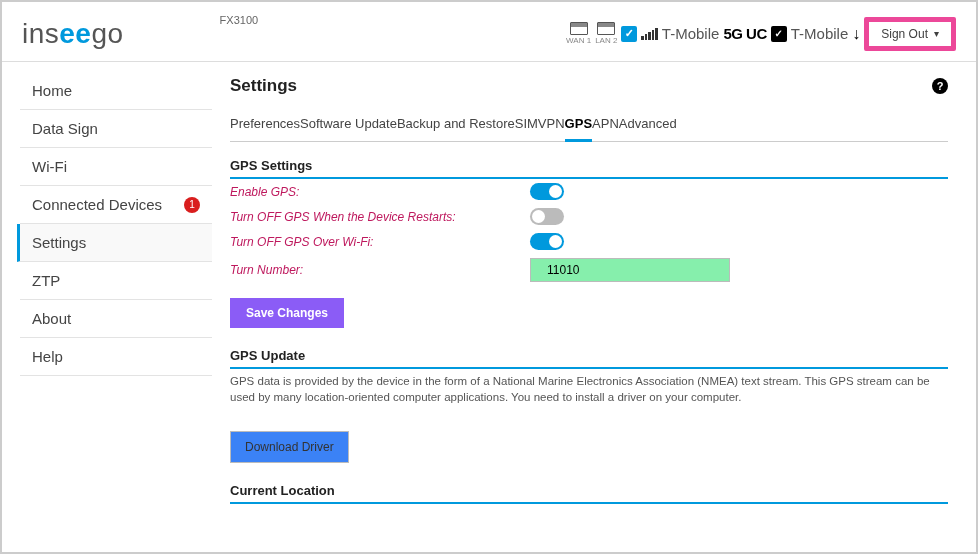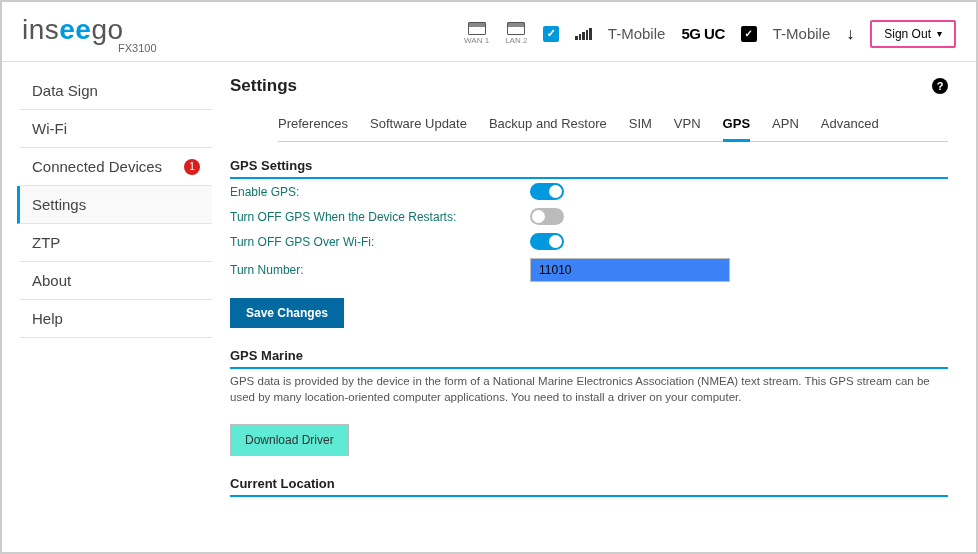--- a/index.html
+++ b/index.html
@@ -1,59 +1,59 @@
 <!DOCTYPE html>
 <html><head>
 <meta charset="utf-8">
 <style>
 * { box-sizing: border-box; margin: 0; padding: 0; }
 body { font-family: Arial, Helvetica, sans-serif; font-size: 13px; color: #333; background: #fff; width: 978px; height: 554px; overflow: hidden; border: 2px solid #ccc; }
 .header { display: flex; align-items: center; justify-content: space-between; padding: 8px 20px 4px 20px; border-bottom: 1px solid #ddd; height: 60px; }
-.logo-area { display: flex; flex-direction: column; }
+.logo-area { display: flex; }
 .logo { font-size: 28px; font-weight: 400; color: #555; letter-spacing: 0.5px; }
 .logo .blue { color: #0099dd; font-weight: 700; }
 .model { font-size: 11px; color: #666; margin-left: 96px; margin-top: -4px; }
-.header-right { display: flex; align-items: center; gap: 16px; }
+.header-right { display: flex; align-items: center; gap: 4px; }
 .wan-icon { display: flex; flex-direction: column; align-items: center; font-size: 8px; color: #888; }
 .wan-box { width: 18px; height: 13px; border: 1.5px solid #555; border-radius: 1px; margin-bottom: 1px; background: linear-gradient(#888 40%, transparent 40%); }
 .status-icon { width: 16px; height: 16px; background: #0099dd; border-radius: 2px; display: inline-flex; align-items: center; justify-content: center; color: #fff; font-size: 11px; font-weight: bold; }
 .signal-bars { display: inline-flex; align-items: flex-end; gap: 1px; }
 .signal-bars span { width: 2.5px; background: #333; }
 .signal-bars span:nth-child(1){height:4px;} .signal-bars span:nth-child(2){height:6px;} .signal-bars span:nth-child(3){height:8px;} .signal-bars span:nth-child(4){height:10px;} .signal-bars span:nth-child(5){height:12px;}
 .carrier { font-size: 15px; color: #555; }
 .nettype { font-size: 15px; font-weight: 700; color: #000; letter-spacing: -0.5px; }
 .check-icon { width: 16px; height: 16px; background: #000; border-radius: 2px; display: inline-flex; align-items: center; justify-content: center; color: #fff; font-size: 10px; font-weight: bold; }
 .down-arrow { font-size: 16px; color: #000; font-weight: bold; }
-.signout-btn { border: 2px solid #ec4899; color: #000000; background: #fff; padding: 5px 12px; font-size: 12px; border-radius: 2px; cursor: pointer; display: flex; align-items: center; gap: 6px; }
+.signout-btn { border: 5px solid #ec4899; color: #404040; background: #fff; padding: 5px 12px; font-size: 12px; border-radius: 2px; cursor: pointer; display: flex; align-items: center; gap: 6px; }
 .chevron { font-size: 10px; }
 .body-wrap { display: flex; height: calc(100% - 60px); }
 .sidebar { width: 210px; padding: 10px 0 10px 18px; }
 .side-item { padding: 10px 12px 10px 12px; font-size: 15px; color: #444; border-bottom: 1px solid #e3e3e3; cursor: pointer; display: flex; justify-content: space-between; align-items: center; }
 .side-item.active { border-left: 3px solid #0099dd; background: #f9f9f9; font-weight: 500; margin-left: -3px; padding-left: 12px; }
 .badge { background: #d91e1e; color: #fff; border-radius: 50%; width: 16px; height: 16px; font-size: 10px; display: inline-flex; align-items: center; justify-content: center; }
 .main { flex: 1; padding: 14px 28px 10px 18px; overflow: hidden; position: relative; }
 .page-title-row { display: flex; justify-content: space-between; align-items: center; margin-bottom: 14px; }
 .page-title { font-size: 17px; font-weight: bold; color: #222; }
 .help-icon { width: 16px; height: 16px; border-radius: 50%; background: #000; color: #fff; font-size: 11px; font-weight: bold; display: inline-flex; align-items: center; justify-content: center; cursor: pointer; }
-.tabs { display: flex; gap: 22px; border-bottom: 1px solid #ccc; margin-bottom: 16px; margin-left: 48px; }
+.tabs { display: flex; border-bottom: 1px solid #ccc; margin-bottom: 16px; }
 .tab { padding: 6px 0 8px 0; font-size: 13px; color: #444; cursor: pointer; border-bottom: 2px solid transparent; margin-bottom: -1px; }
 .tab.active { color: #000; font-weight: 600; border-bottom: 3px solid #0099dd; }
 .section-head { font-size: 13px; font-weight: bold; color: #222; padding-bottom: 4px; border-bottom: 2px solid #0099dd; margin-bottom: 4px; }
 .section-desc { font-size: 11.5px; color: #555; margin-bottom: 10px; line-height: 1.4; }
 .form-row { display: flex; align-items: center; margin-bottom: 8px; }
-.form-label { width: 300px; font-size: 12px; color: #0f766e; }
+.form-label { width: 300px; font-size: 12px; color: #be185d; font-style: italic; }
 .toggle { width: 34px; height: 17px; border-radius: 10px; position: relative; cursor: pointer; }
 .toggle.on { background: #0099dd; }
 .toggle.off { background: #bbb; }
 .toggle::after { content: ''; position: absolute; width: 13px; height: 13px; background: #fff; border-radius: 50%; top: 2px; }
 .toggle.on::after { right: 2px; }
 .toggle.off::after { left: 2px; }
-.text-input { width: 200px; padding: 4px 8px; font-size: 12px; border: 1px solid #bbb; background: #3b82f6; }
-.save-btn { background: #0369a1; color: #fff; border: none; padding: 8px 16px; font-size: 12px; font-weight: 600; cursor: pointer; margin-top: 8px; margin-bottom: 20px; }
-.download-btn { background: #5eead4; border: 1px solid #bbb; padding: 8px 14px; font-size: 12px; color: #333; cursor: pointer; margin-top: 9px; margin-bottom: 20px; }
+.text-input { width: 200px; padding: 4px 16px; font-size: 12px; border: 1px solid #bbb; background: #86efac; }
+.save-btn { background: #8b5cf6; color: #fff; border: none; padding: 8px 16px; font-size: 12px; font-weight: 600; cursor: pointer; margin-top: 8px; margin-bottom: 20px; }
+.download-btn { background: #3b82f6; border: 1px solid #bbb; padding: 8px 14px; font-size: 12px; color: #333; cursor: pointer; margin-top: 16px; margin-bottom: 20px; }
 </style>
 </head>
 <body>
 
 <div class="header">
   <div class="logo-area">
     <div class="logo"><span>ins</span><span class="blue">ee</span><span>go</span></div>
     <div class="model">FX3100</div>
   </div>
   <div class="header-right">
@@ -80,20 +80,23 @@
     <span class="down-arrow">↓</span>
     <button class="signout-btn">
         <span>Sign Out</span>
         <span class="chevron">▾</span>
       </button>
   </div>
 </div>
 
 <div class="body-wrap">
   <div class="sidebar">
+    <div class="side-item">
+        <span>Home</span>
+      </div>
     <div class="side-item">
         <span>Data Sign</span>
       </div>
     <div class="side-item">
         <span>Wi-Fi</span>
       </div>
     <div class="side-item">
         <span>Connected Devices</span>
         <span class="badge">1</span>
       </div>
@@ -141,20 +144,20 @@
     <div class="form-row">
       <div class="form-label">Turn OFF GPS Over Wi-Fi:</div>
       <div class="toggle on"></div>
     </div>
     <div class="form-row">
       <div class="form-label">Turn Number:</div>
       <input class="text-input" value="11010" style="">
     </div>
     <button class="save-btn">Save Changes</button>
 
-    <div class="section-head">GPS Marine</div>
+    <div class="section-head">GPS Update</div>
     <div class="section-desc">GPS data is provided by the device in the form of a National Marine Electronics Association (NMEA) text stream. This GPS stream can be used by many location-oriented computer applications. You need to install a driver on your computer.</div>
     <button class="download-btn">Download Driver</button>
 
     <div class="section-head">Current Location</div>
     
   </div>
 </div>
 
 </body></html>

